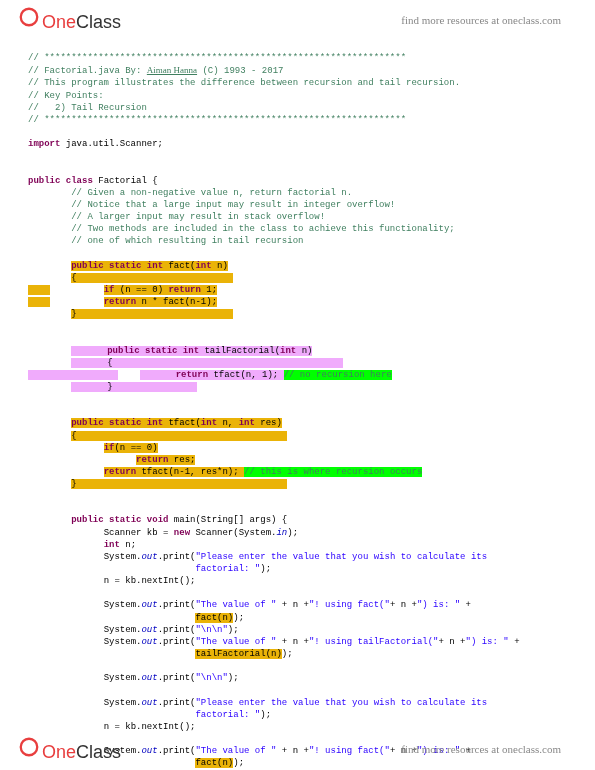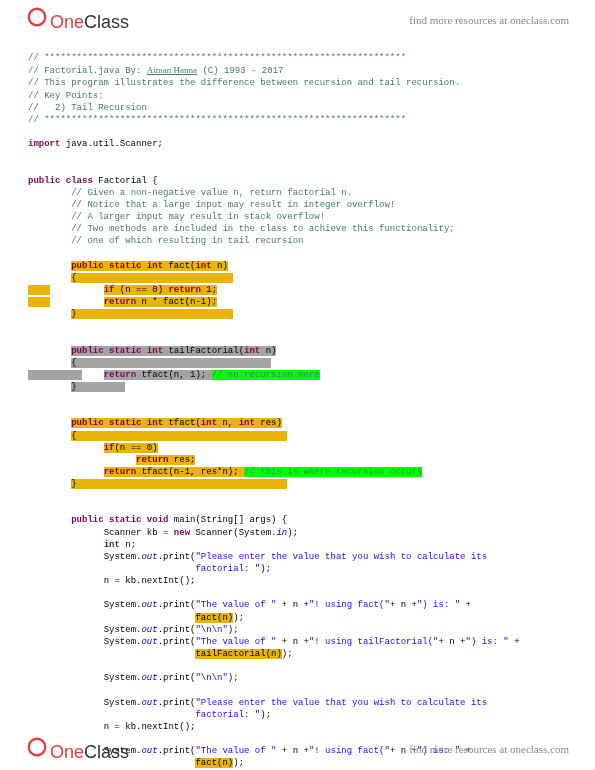--- a/index.html
+++ b/index.html
@@ -8,25 +8,25 @@
     height: 770px;
     background: #fff;
     font-family: "Courier New", monospace;
     font-size: 9px;
     line-height: 1.35;
     position: relative;
     overflow: hidden;
   }
   .header, .footer {
     position: absolute;
-    left: 0; right: 0;
+    left: 0; right: 16px;
     display: flex;
     justify-content: space-between;
     align-items: center;
-    padding: 6px 26px;
+    padding: 6px 18px;
     font-family: Arial, sans-serif;
     font-size: 12px;
     color: #888;
   }
   .header { top: 0; }
   .footer { bottom: 0; }
   .logo {
     display: flex;
     align-items: baseline;
     font-size: 18px;
@@ -43,21 +43,21 @@
     right: 10px;
     white-space: pre;
     color: #000;
   }
   .c-comment { color: #3f7f5f; }
   .c-kw { color: #7f0055; font-weight: bold; }
   .c-str { color: #2a00ff; }
   .c-static { color: #0000c0; font-style: italic; }
   .c-call { }
   .hl-yellow { background: #eab308; }
-  .hl-cyan { background: #a3a3a3; }
+  .hl-cyan { background: #f0abfc; padding-left: 36px; }
   .hl-green { background: #00ff00; }
   .underline { text-decoration: underline; font-family: Liberation Serif, serif; }
 </style>
 </head>
 <body>
 
 <div class="header">
   <div class="logo">
     <svg viewBox="0 0 24 24">
         <circle cx="12" cy="12" r="9" fill="none" stroke="#e83e3e" stroke-width="2.5"></circle>

